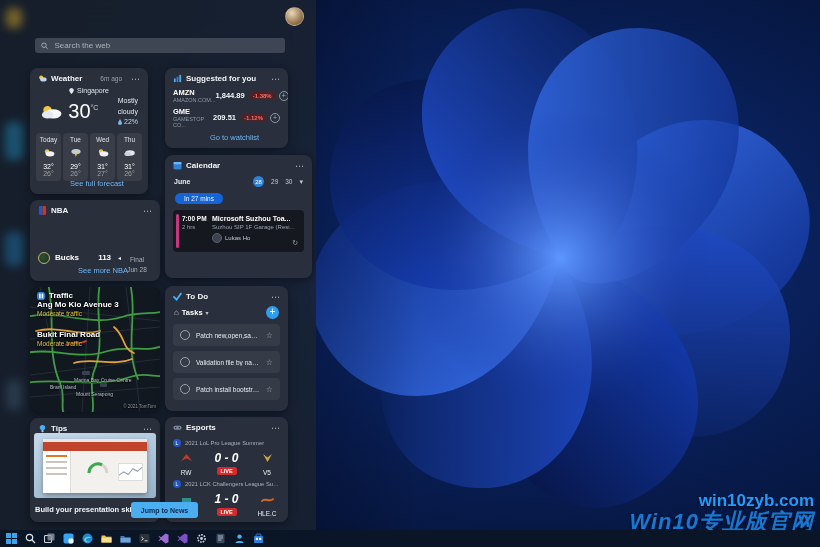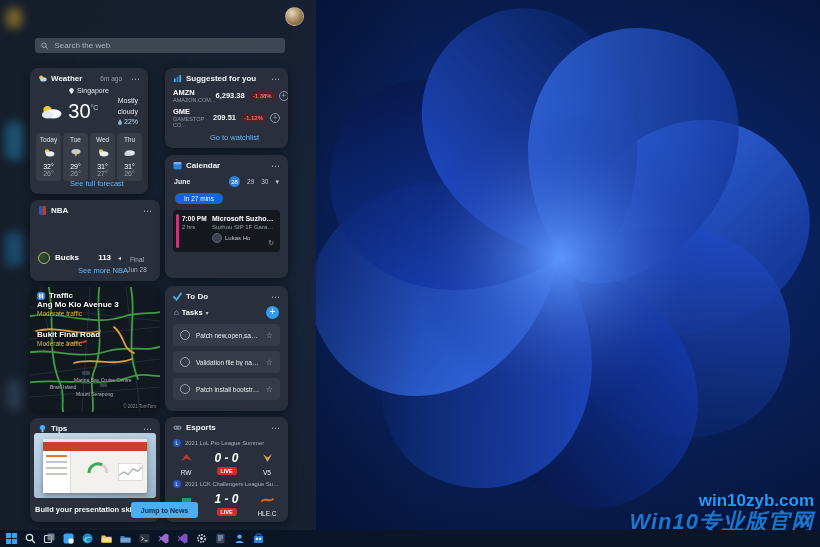--- a/index.html
+++ b/index.html
@@ -76,21 +76,21 @@
   .nrow{display:flex;align-items:center;gap:5px;height:15px;margin-top:28px;}
   .nlogo{width:10px;height:10px;border-radius:50%;flex:0 0 auto;}
   .nname{font-size:8px;font-weight:bold;color:#fff;}
   .nrow.loser .nname{color:#c3cad4;font-weight:normal;}
   .nscore{margin-left:auto;font-size:8px;font-weight:bold;color:#fff;}
   .nrow.loser .nscore{color:#aab2bd;font-weight:normal;}
   .nwin{font-size:5px;color:#e8edf2;margin-left:1px;}
   .nstatus{width:30px;text-align:center;font-size:6.5px;color:#aab2bd;align-self:center;line-height:1.6;}
 
   
-  #w-calendar{left:165px;top:155px;width:123px;height:123px;}
+  #w-calendar{left:165px;top:155px;width:147px;height:123px;}
   .calrow{display:flex;align-items:center;padding:3px 9px 0;}
   .calmonth{font-size:7px;font-weight:bold;color:#e8edf2;}
   .caldays{margin-left:auto;display:flex;align-items:center;gap:7px;}
   .calday{font-size:6.5px;color:#c3cad4;}
   .calsel{width:11px;height:11px;border-radius:50%;background:#2f80d6;color:#fff;
           display:flex;align-items:center;justify-content:center;font-size:6px;}
   .calchev{font-size:7px;color:#c3cad4;}
   .calchip{margin:6px 0 0 10px;display:inline-block;background:#1565d8;color:#eaf3ff;
            font-size:6.5px;padding:2px 9px;border-radius:8px;}
   .evt{margin:5px 8px 0;background:#15181f;border-radius:4px;display:flex;position:relative;
@@ -322,21 +322,21 @@
             <rect x="7" y="1" width="2" height="8" fill="#4aaef0"></rect>
           </svg>
         <span class="ttl">Suggested for you</span>
         <span class="dots">⋯</span>
       </div>
       <div class="srow">
         <div>
           <div class="ssym">AMZN</div>
           <div class="scomp">AMAZON.COM...</div>
         </div>
-        <span class="sprice">6,293.38</span>
+        <span class="sprice">1,844.89</span>
         <span class="schg">-1.38%</span>
         <span class="splus">+</span>
       </div>
       <div class="srow">
         <div>
           <div class="ssym">GME</div>
           <div class="scomp">GAMESTOP CO...</div>
         </div>
         <span class="sprice">209.51</span>
         <span class="schg">-1.12%</span>

